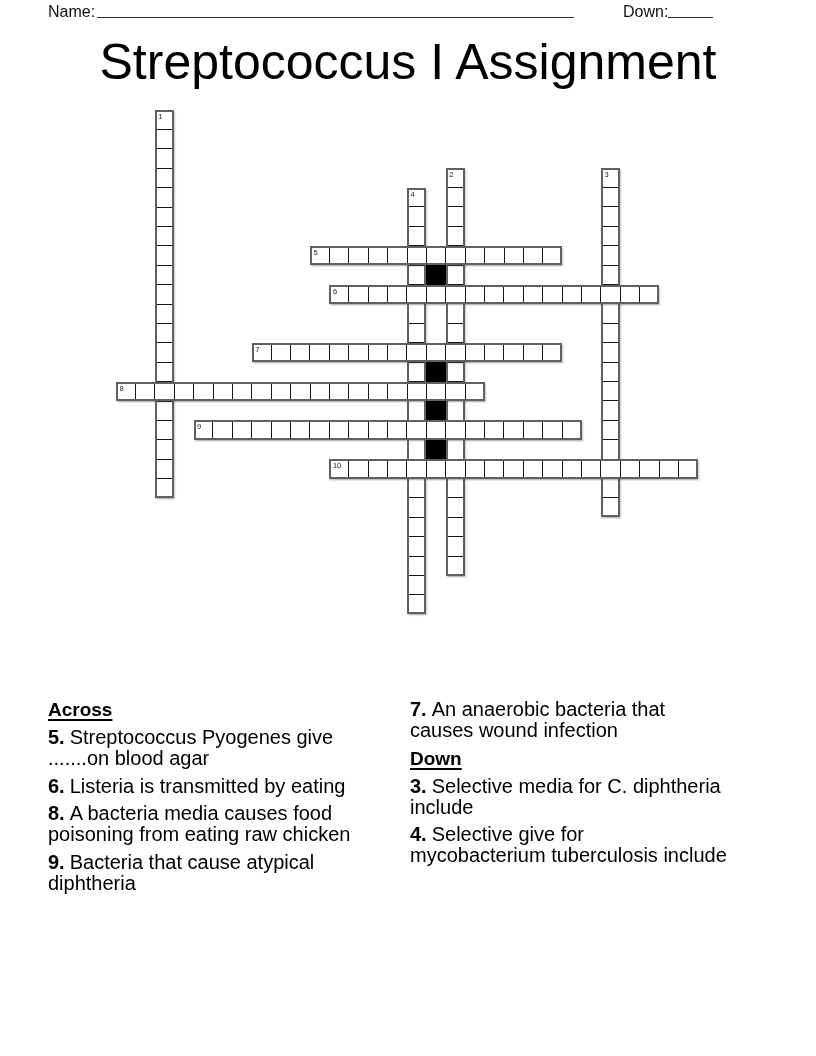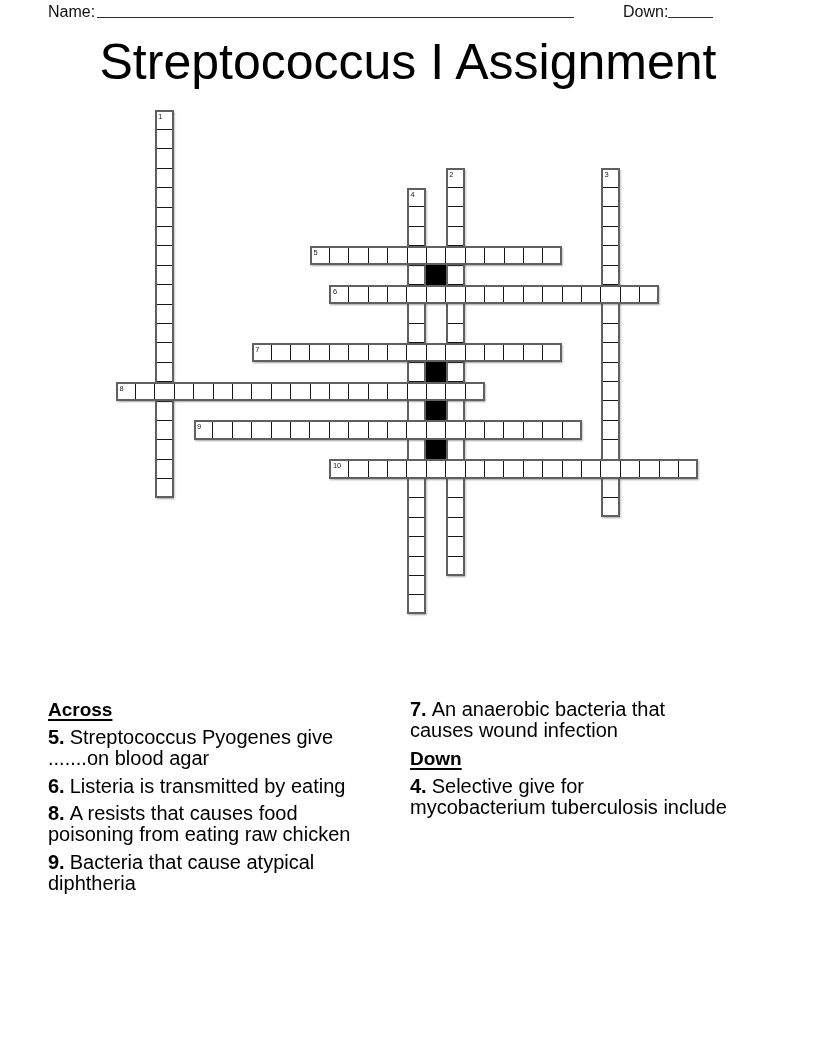--- a/index.html
+++ b/index.html
@@ -261,30 +261,32 @@
     <div class="blackcell" style="left: 310.4px; top: 291px; width: 19.4px; height: 19.4px;"></div>
     <div class="blackcell" style="left: 310.4px; top: 329.8px; width: 19.4px; height: 19.4px;"></div>
   </div>
 
 <div id="clues-left" class="clues-col">
   <div class="clues-header">Across</div>
   <div id="list-left">
       <div class="clue"><b class="clue-num">5.</b><span class="clue-text">Streptococcus Pyogenes give
 .......on blood agar</span></div>
       <div class="clue"><b class="clue-num">6.</b><span class="clue-text">Listeria is transmitted by eating</span></div>
-      <div class="clue"><b class="clue-num">8.</b><span class="clue-text">A resists that causes food
+      <div class="clue"><b class="clue-num">8.</b><span class="clue-text">A bacteria media causes food
 poisoning from eating raw chicken</span></div>
       <div class="clue"><b class="clue-num">9.</b><span class="clue-text">Bacteria that cause atypical
 diphtheria</span></div>
     </div>
 </div>
 
 <div id="clues-right" class="clues-col">
   <div id="list-right-pre">
       <div class="clue"><b class="clue-num">7.</b><span class="clue-text">An anaerobic bacteria that
 causes wound infection</span></div>
     </div>
   <div class="clues-header">Down</div>
   <div id="list-right">
+      <div class="clue"><b class="clue-num">3.</b><span class="clue-text">Selective media for C. diphtheria
+include</span></div>
       <div class="clue"><b class="clue-num">4.</b><span class="clue-text">Selective give for
 mycobacterium tuberculosis include</span></div>
     </div>
 </div>
 
 </body></html>

